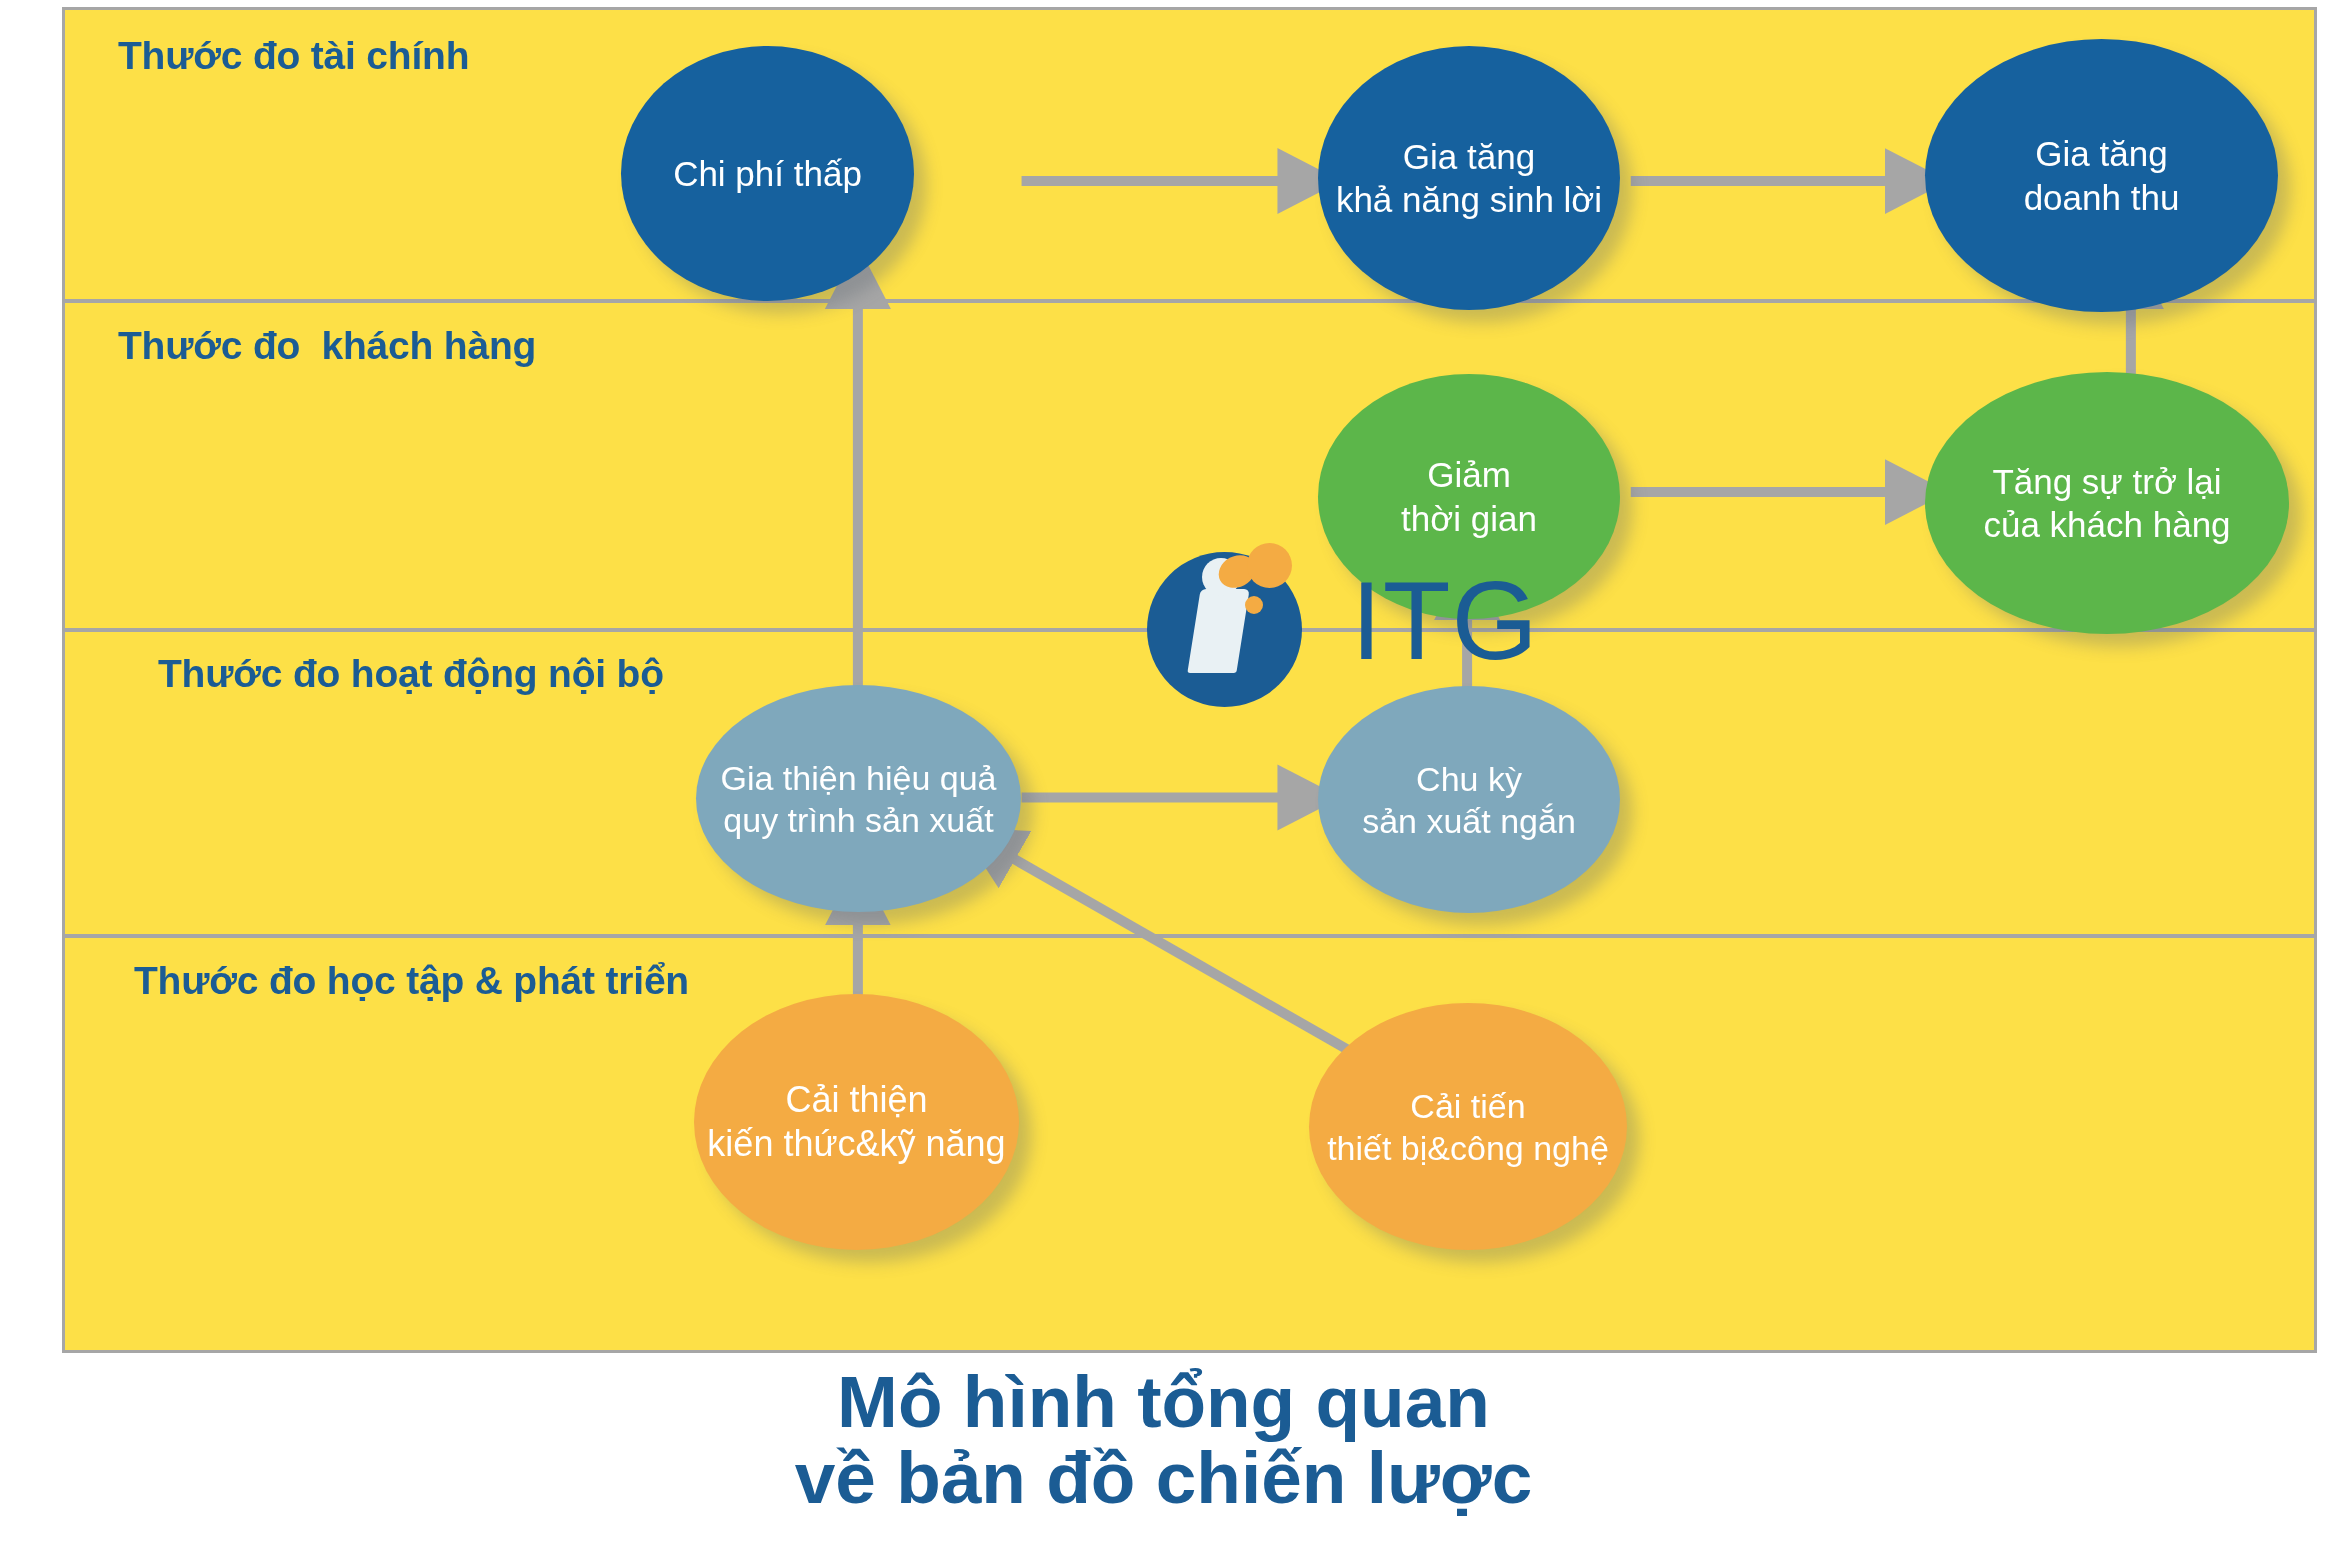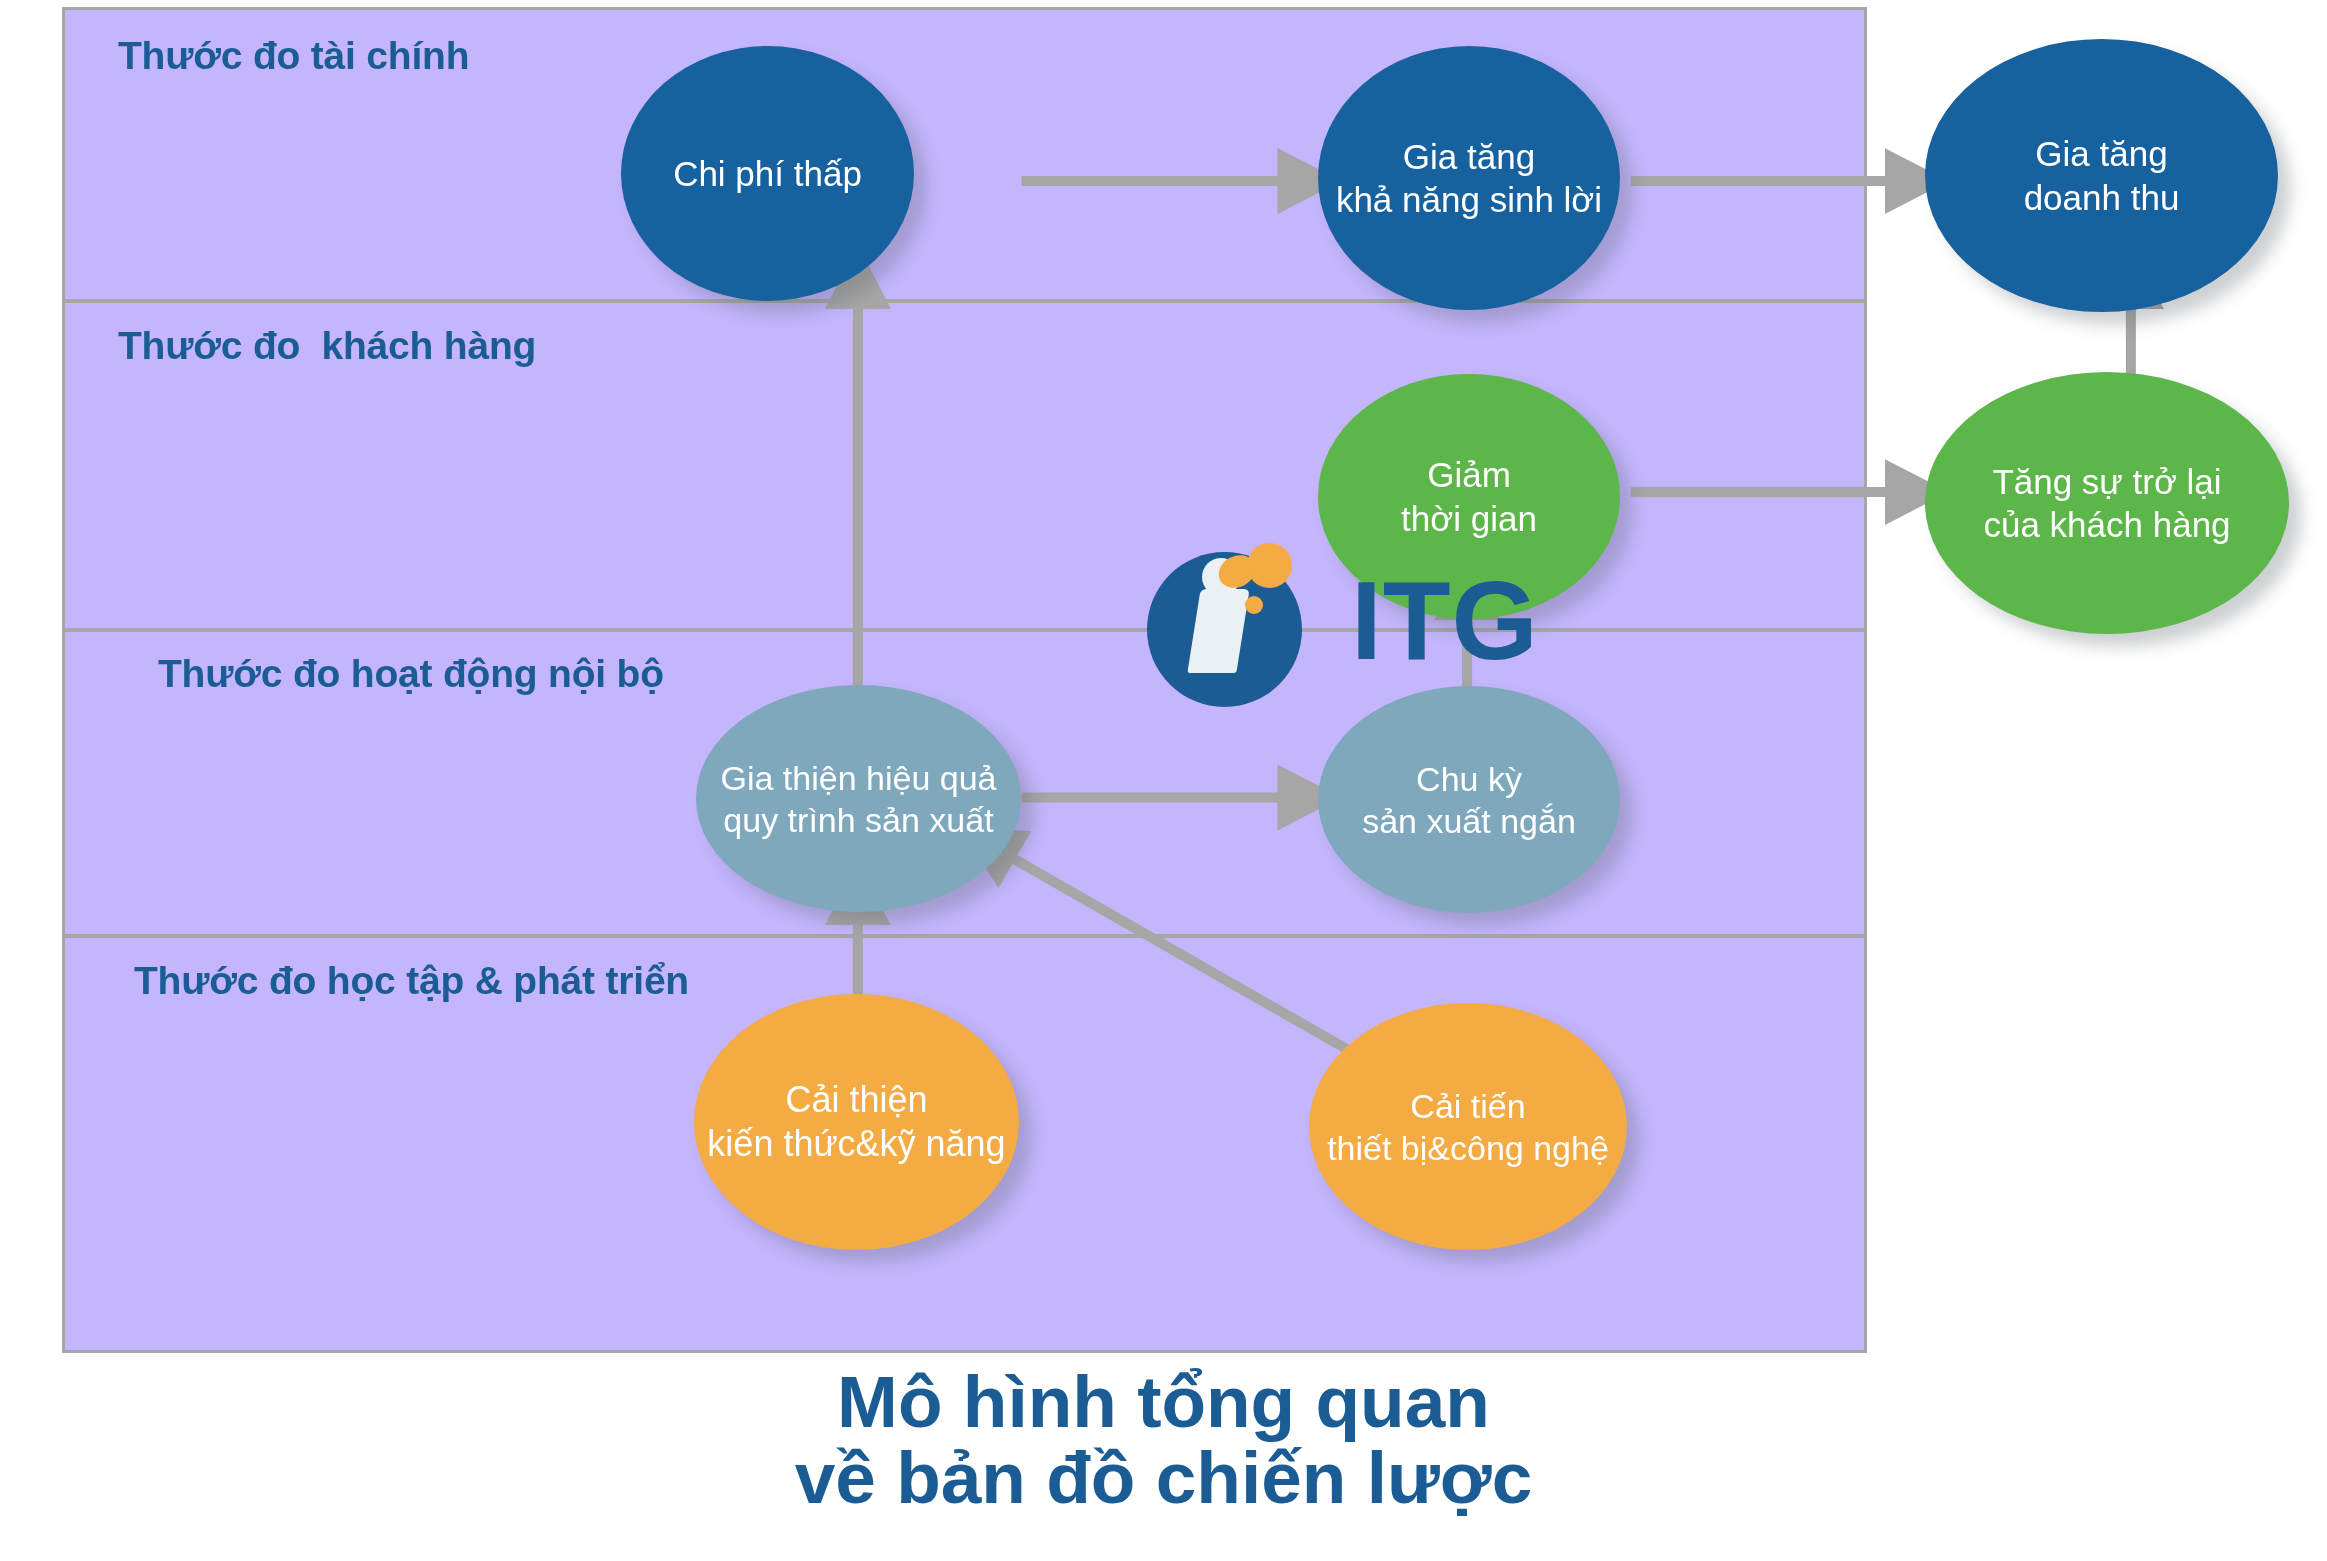--- a/index.html
+++ b/index.html
@@ -14,23 +14,23 @@
     height: 1561px;
     background: #ffffff;
     overflow: hidden;
   }
 
   
   #board {
     position: absolute;
     left: 62px;
     top: 7.3px;
-    width: 1805px;
+    width: 2255px;
     height: 1346px;
-    background: #c4b5fd;
+    background: #fde047;
     border: 3.6px solid #a6a6a6;
     box-sizing: border-box;
   }
 
   .row-divider {
     position: absolute;
     left: 0;
     width: 100%;
     height: 3.6px;
     background: #a6a6a6;
@@ -129,21 +129,21 @@
   }
   #itg-dot-sm {
     position: absolute;
     left: 98px; top: 60px;
     width: 18px; height: 18px;
     border-radius: 50%;
     background: #f4ab43;
   }
   #itg-word {
     color: #1b5c94;
-    font-weight: bold;
+    font-weight: normal;
     font-size: 111px;
     line-height: 1;
     letter-spacing: 0.9px;
   }
 
   
   #caption {
     position: absolute;
     left: 0;
     top: 1364px;

